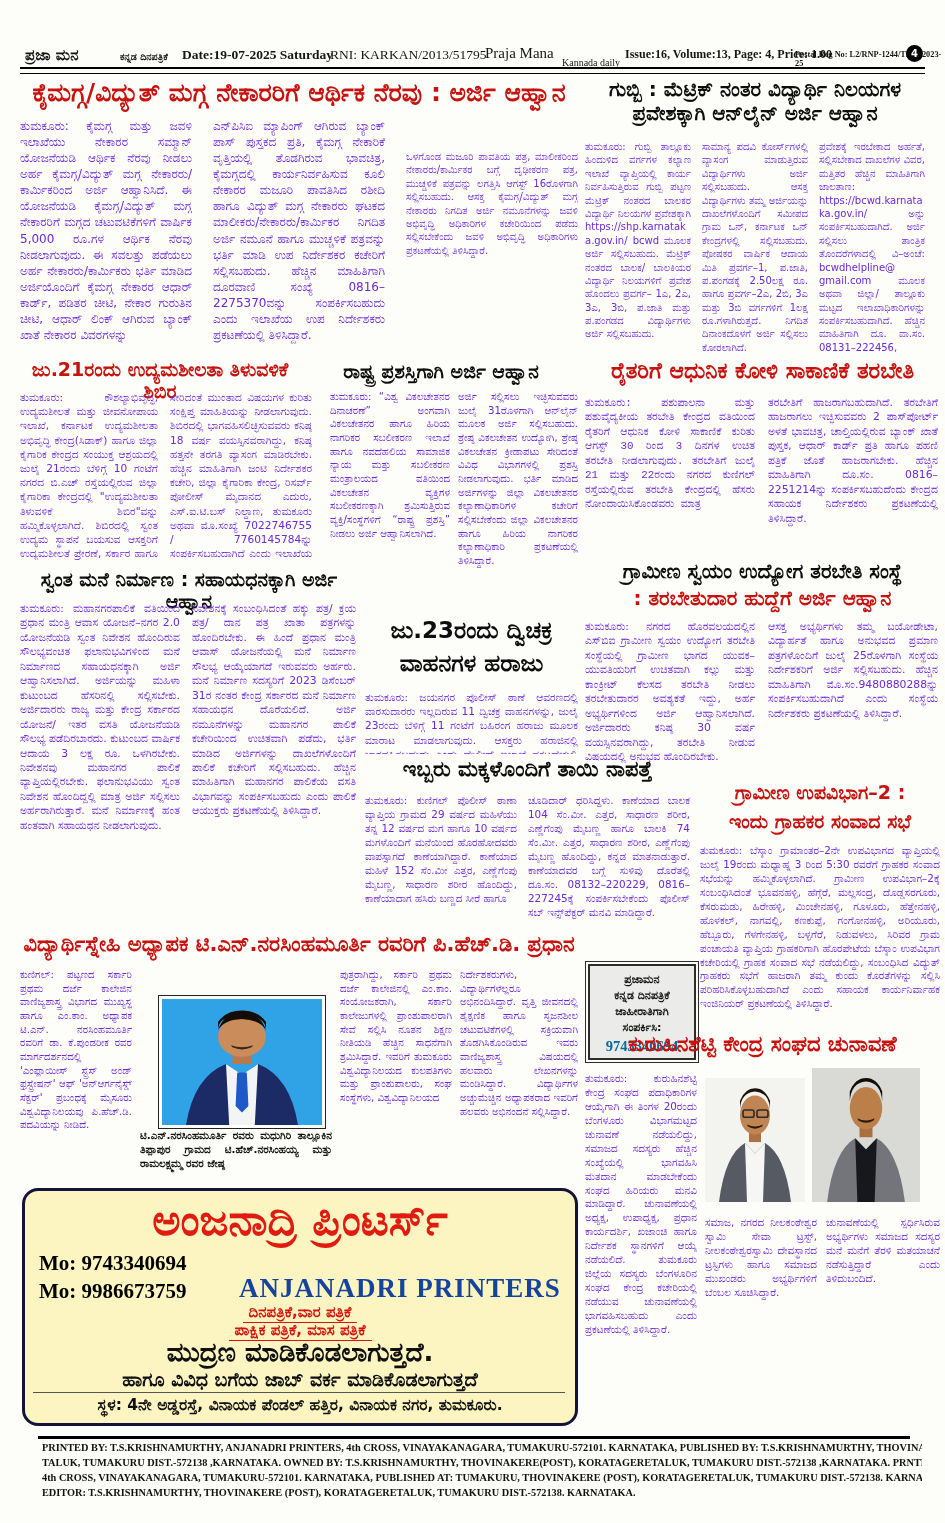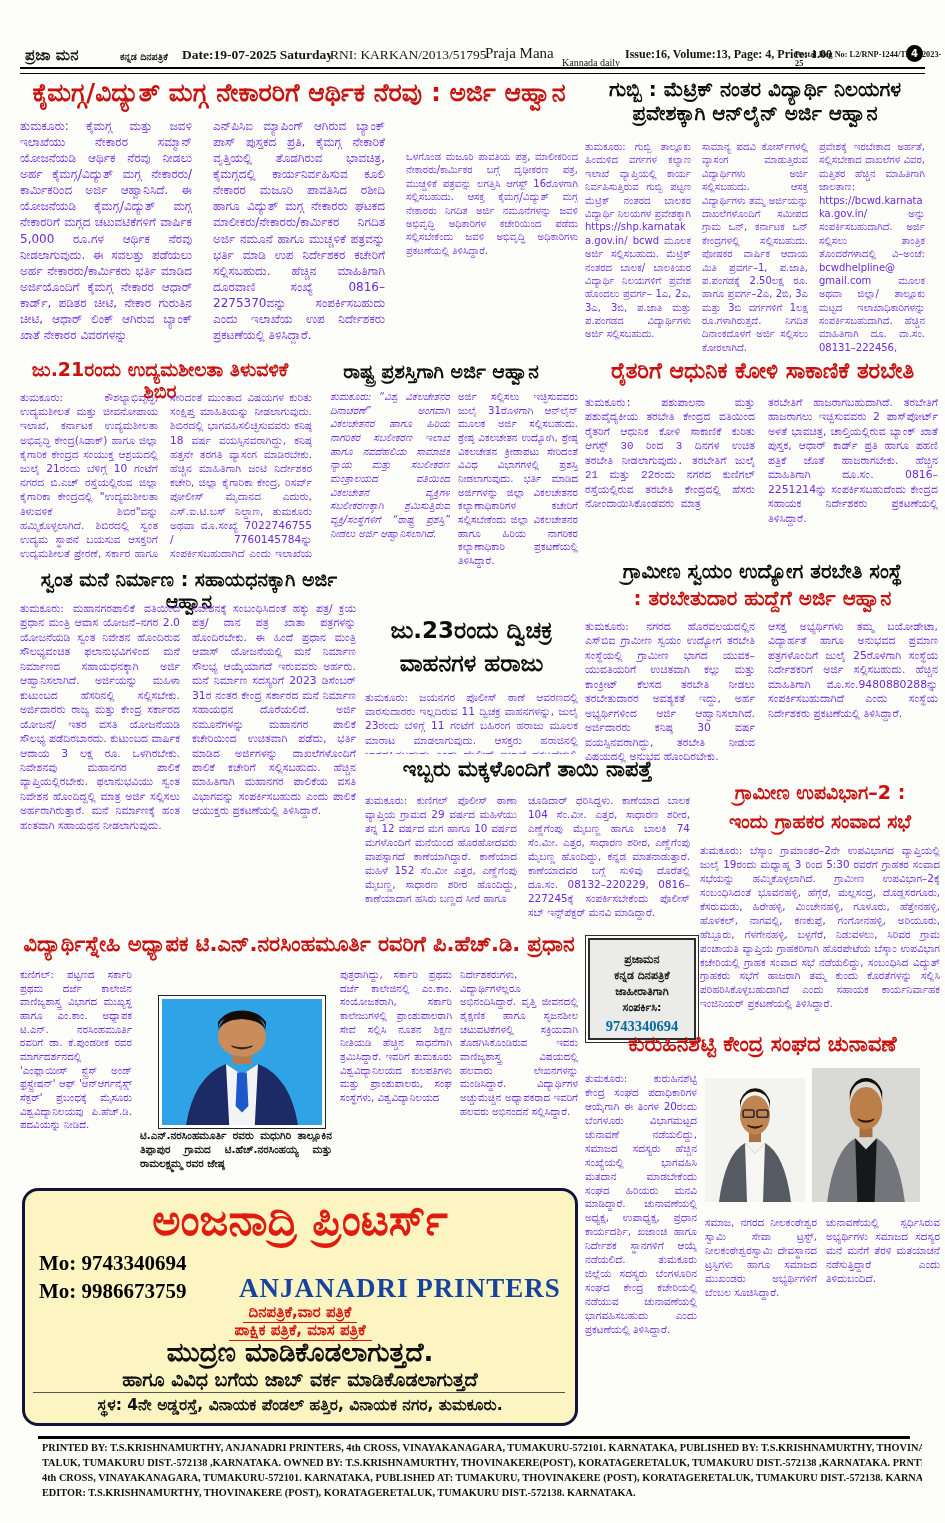--- a/index.html
+++ b/index.html
@@ -13,23 +13,23 @@
   .page-circle{position:absolute;left:906px;top:45px;width:17px;height:17px;border-radius:50%;
                background:#000;color:#fff;font-size:10px;font-weight:bold;text-align:center;line-height:17px;}
   
   .hl{position:absolute;font-weight:bold;text-align:center;line-height:1.18;letter-spacing:0px;}
   .hl-red{color:#c8120e;}
   .hl-black{color:#0d0d0d;}
   
   .col{position:absolute;text-align:justify;line-height:1.34;color:#6d28d9;overflow:hidden;
        word-break:break-word;}
   
-  .contact-box{position:absolute;left:588px;top:938px;width:104px;height:86px;background:#ebebe9;
+  .contact-box{position:absolute;left:588px;top:964px;width:104px;height:86px;background:#ebebe9;
                border:2px solid #2c2c2c;outline:1px solid #2c2c2c;outline-offset:2px;
-               text-align:center;padding-top:12px;}
+               text-align:center;padding-top:6px;}
   .contact-box .l{font-size:11px;font-weight:bold;line-height:1.45;color:#111;}
   .contact-box .ph{font-size:14.5px;font-weight:bold;margin-top:2px;color:#0369a1;font-family:"Liberation Serif",serif;}
   
   .photo{position:absolute;border:1.5px solid #222;background:#fff;padding:3px;}
   .photo svg{display:block;width:100%;height:100%;}
   .caption{position:absolute;text-align:justify;font-weight:bold;line-height:1.35;color:#111;}
   
   .printer-ad{position:absolute;left:22px;top:1188px;width:550px;height:232px;background:#fcf5c2;
               border:3.5px solid #14143a;border-radius:16px;}
   .pa-title{position:absolute;left:0;top:4px;width:100%;text-align:center;font-size:43px;font-weight:bold;color:#e01c10;}
@@ -74,21 +74,21 @@
   </div>
   <div class="col" style="left:585px;top:140px;width:106px;height:212px;font-size:10px;">ತುಮಕೂರು: ಗುಬ್ಬಿ ತಾಲ್ಲೂಕು ಹಿಂದುಳಿದ ವರ್ಗಗಳ ಕಲ್ಯಾಣ ಇಲಾಖೆ ವ್ಯಾಪ್ತಿಯಲ್ಲಿ ಕಾರ್ಯ ನಿರ್ವಹಿಸುತ್ತಿರುವ ಗುಬ್ಬಿ ಪಟ್ಟಣ ಮೆಟ್ರಿಕ್ ನಂತರದ ಬಾಲಕರ ವಿದ್ಯಾರ್ಥಿ ನಿಲಯಗಳ ಪ್ರವೇಶಕ್ಕಾಗಿ https://shp.karnataka.gov.in/ bcwd ಮೂಲಕ ಅರ್ಜಿ ಸಲ್ಲಿಸಬಹುದು. ಮೆಟ್ರಿಕ್ ನಂತರದ ಬಾಲಕ/ ಬಾಲಕಿಯರ ವಿದ್ಯಾರ್ಥಿ ನಿಲಯಗಳಿಗೆ ಪ್ರವೇಶ ಹೊಂದಲು ಪ್ರವರ್ಗ– 1ಎ, 2ಎ, 3ಎ, 3ಬಿ, ಪ.ಜಾತಿ ಮತ್ತು ಪ.ಪಂಗಡದ ವಿದ್ಯಾರ್ಥಿಗಳು ಅರ್ಜಿ ಸಲ್ಲಿಸಬಹುದು.</div>
   <div class="col" style="left:702px;top:140px;width:106px;height:212px;font-size:10px;">ಸಾಮಾನ್ಯ ಪದವಿ ಕೋರ್ಸ್‌ಗಳಲ್ಲಿ ವ್ಯಾಸಂಗ ಮಾಡುತ್ತಿರುವ ವಿದ್ಯಾರ್ಥಿಗಳು ಅರ್ಜಿ ಸಲ್ಲಿಸಬಹುದು. ಆಸಕ್ತ ವಿದ್ಯಾರ್ಥಿಗಳು ತಮ್ಮ ಅರ್ಜಿಯನ್ನು ದಾಖಲೆಗಳೊಂದಿಗೆ ಸಮೀಪದ ಗ್ರಾಮ ಒನ್, ಕರ್ನಾಟಕ ಒನ್ ಕೇಂದ್ರಗಳಲ್ಲಿ ಸಲ್ಲಿಸಬಹುದು. ಪೋಷಕರ ವಾರ್ಷಿಕ ಆದಾಯ ಮಿತಿ ಪ್ರವರ್ಗ–1, ಪ.ಜಾತಿ, ಪ.ಪಂಗಡಕ್ಕೆ 2.50ಲಕ್ಷ ರೂ. ಹಾಗೂ ಪ್ರವರ್ಗ–2ಎ, 2ಬಿ, 3ಎ ಮತ್ತು 3ಬಿ ವರ್ಗಗಳಿಗೆ 1ಲಕ್ಷ ರೂ.ಗಳಾಗಿರುತ್ತದೆ. ನಿಗದಿತ ದಿನಾಂಕದೊಳಗೆ ಅರ್ಜಿ ಸಲ್ಲಿಸಲು ಕೋರಲಾಗಿದೆ.</div>
   <div class="col" style="left:819px;top:140px;width:106px;height:212px;font-size:10px;">ಪ್ರವೇಶಕ್ಕೆ ಇರಬೇಕಾದ ಅರ್ಹತೆ, ಸಲ್ಲಿಸಬೇಕಾದ ದಾಖಲೆಗಳ ವಿವರ, ಮತ್ತಿತರ ಹೆಚ್ಚಿನ ಮಾಹಿತಿಗಾಗಿ ಜಾಲತಾಣ: https://bcwd.karnataka.gov.in/ ಅನ್ನು ಸಂಪರ್ಕಿಸಬಹುದಾಗಿದೆ. ಅರ್ಜಿ ಸಲ್ಲಿಸಲು ತಾಂತ್ರಿಕ ತೊಂದರೆಗಳಾದಲ್ಲಿ ವಿ–ಅಂಚೆ: bcwdhelpline@ gmail.com ಮೂಲಕ ಅಥವಾ ಜಿಲ್ಲಾ/ ತಾಲ್ಲೂಕು ಮಟ್ಟದ ಇಲಾಖಾಧಿಕಾರಿಗಳನ್ನು ಸಂಪರ್ಕಿಸಬಹುದಾಗಿದೆ. ಹೆಚ್ಚಿನ ಮಾಹಿತಿಗಾಗಿ ದೂ. ವಾ.ಸಂ. 08131–222456, ಸಹಾಯವಾಣಿ ಸಂಖ್ಯೆ: 8050770004 / 8050770005ನ್ನು ಸಂಪರ್ಕಿಸಬಹುದಾಗಿದೆ ಎಂದು ಅವರು ತಿಳಿಸಿದ್ದಾರೆ.</div>
 
   <div class="hl hl-red" style="left:20px;top:358px;width:280px;font-size:19px;">ಜು.21ರಂದು ಉದ್ಯಮಶೀಲತಾ ತಿಳುವಳಿಕೆ ಶಿಬಿರ</div>
   <div class="col" style="left:20px;top:390px;width:138px;height:170px;font-size:10.6px;">ತುಮಕೂರು: ಕೌಶಲ್ಯಾಭಿವೃದ್ಧಿ, ಉದ್ಯಮಶೀಲತೆ ಮತ್ತು ಜೀವನೋಪಾಯ ಇಲಾಖೆ, ಕರ್ನಾಟಕ ಉದ್ಯಮಶೀಲತಾ ಅಭಿವೃದ್ಧಿ ಕೇಂದ್ರ(ಸಿಡಾಕ್) ಹಾಗೂ ಜಿಲ್ಲಾ ಕೈಗಾರಿಕ ಕೇಂದ್ರದ ಸಂಯುಕ್ತ ಆಶ್ರಯದಲ್ಲಿ ಜುಲೈ 21ರಂದು ಬೆಳಿಗ್ಗೆ 10 ಗಂಟೆಗೆ ನಗರದ ಬಿ.ಎಚ್ ರಸ್ತೆಯಲ್ಲಿರುವ ಜಿಲ್ಲಾ ಕೈಗಾರಿಕಾ ಕೇಂದ್ರದಲ್ಲಿ "ಉದ್ಯಮಶೀಲತಾ ತಿಳುವಳಿಕೆ ಶಿಬಿರ"ವನ್ನು ಹಮ್ಮಿಕೊಳ್ಳಲಾಗಿದೆ. ಶಿಬಿರದಲ್ಲಿ ಸ್ವಂತ ಉದ್ಯಮ ಸ್ಥಾಪನೆ ಬಯಸುವ ಆಸಕ್ತರಿಗೆ ಉದ್ಯಮಶೀಲತೆ ಪ್ರೇರಣೆ, ಸರ್ಕಾರ ಹಾಗೂ ಹಣಕಾಸು ಸಂಸ್ಥೆಗಳಿಂದ ದೊರೆಯುವ ನೆರವು/ಪ್ರೋತ್ಸಾಹ, ಯೋಜನೆಗಳ ಆಯ್ಕೆ</div>
   <div class="col" style="left:170px;top:390px;width:142px;height:170px;font-size:10.6px;">ಸೇರಿದಂತೆ ಮುಂತಾದ ವಿಷಯಗಳ ಕುರಿತು ಸಂಕ್ಷಿಪ್ತ ಮಾಹಿತಿಯನ್ನು ನೀಡಲಾಗುವುದು. ಶಿಬಿರದಲ್ಲಿ ಭಾಗವಹಿಸಲಿಚ್ಛಿಸುವವರು ಕನಿಷ್ಠ 18 ವರ್ಷ ವಯಸ್ಸಿನವರಾಗಿದ್ದು, ಕನಿಷ್ಠ ಹತ್ತನೇ ತರಗತಿ ವ್ಯಾಸಂಗ ಮಾಡಿರಬೇಕು. ಹೆಚ್ಚಿನ ಮಾಹಿತಿಗಾಗಿ ಜಂಟಿ ನಿರ್ದೇಶಕರ ಕಚೇರಿ, ಜಿಲ್ಲಾ ಕೈಗಾರಿಕಾ ಕೇಂದ್ರ, ರಿಸರ್ವ್ ಪೋಲೀಸ್ ಮೈದಾನದ ಎದುರು, ಎಸ್.ಐ.ಟಿ.ಬಸ್ ನಿಲ್ದಾಣ, ತುಮಕೂರು ಅಥವಾ ಮೊ.ಸಂಖ್ಯೆ 7022746755 / 7760145784ನ್ನು ಸಂಪರ್ಕಿಸಬಹುದಾಗಿದೆ ಎಂದು ಇಲಾಖೆಯ ಜಂಟಿ ನಿರ್ದೇಶಕರು ಪ್ರಕಟಣೆಯಲ್ಲಿ ತಿಳಿಸಿದ್ದಾರೆ.</div>
 
   <div class="hl hl-black" style="left:302px;top:360px;width:278px;font-size:19px;">ರಾಷ್ಟ್ರ ಪ್ರಶಸ್ತಿಗಾಗಿ ಅರ್ಜಿ ಆಹ್ವಾನ</div>
-  <div class="col" style="left:330px;top:390px;width:120px;height:216px;font-size:10.2px;font-style:italic;">ತುಮಕೂರು: “ವಿಶ್ವ ವಿಕಲಚೇತನರ ದಿನಾಚರಣೆ” ಅಂಗವಾಗಿ ವಿಕಲಚೇತನರ ಹಾಗೂ ಹಿರಿಯ ನಾಗರಿಕರ ಸಬಲೀಕರಣ ಇಲಾಖೆ ಹಾಗೂ ನವದೆಹಲಿಯ ಸಾಮಾಜಿಕ ನ್ಯಾಯ ಮತ್ತು ಸಬಲೀಕರಣ ಮಂತ್ರಾಲಯದ ವತಿಯಿಂದ ವಿಕಲಚೇತನ ವ್ಯಕ್ತಿಗಳ ಸಬಲೀಕರಣಕ್ಕಾಗಿ ಶ್ರಮಿಸುತ್ತಿರುವ ವ್ಯಕ್ತಿ/ಸಂಸ್ಥೆಗಳಿಗೆ “ರಾಷ್ಟ್ರ ಪ್ರಶಸ್ತಿ” ನೀಡಲು ಅರ್ಜಿ ಆಹ್ವಾನಿಸಲಾಗಿದೆ.</div>
+  <div class="col" style="left:330px;top:390px;width:120px;height:216px;font-size:10.2px;">ತುಮಕೂರು: “ವಿಶ್ವ ವಿಕಲಚೇತನರ ದಿನಾಚರಣೆ” ಅಂಗವಾಗಿ ವಿಕಲಚೇತನರ ಹಾಗೂ ಹಿರಿಯ ನಾಗರಿಕರ ಸಬಲೀಕರಣ ಇಲಾಖೆ ಹಾಗೂ ನವದೆಹಲಿಯ ಸಾಮಾಜಿಕ ನ್ಯಾಯ ಮತ್ತು ಸಬಲೀಕರಣ ಮಂತ್ರಾಲಯದ ವತಿಯಿಂದ ವಿಕಲಚೇತನ ವ್ಯಕ್ತಿಗಳ ಸಬಲೀಕರಣಕ್ಕಾಗಿ ಶ್ರಮಿಸುತ್ತಿರುವ ವ್ಯಕ್ತಿ/ಸಂಸ್ಥೆಗಳಿಗೆ “ರಾಷ್ಟ್ರ ಪ್ರಶಸ್ತಿ” ನೀಡಲು ಅರ್ಜಿ ಆಹ್ವಾನಿಸಲಾಗಿದೆ.</div>
   <div class="col" style="left:458px;top:390px;width:120px;height:216px;font-size:10.2px;">ಅರ್ಜಿ ಸಲ್ಲಿಸಲು ಇಚ್ಛಿಸುವವರು ಜುಲೈ 31ರೊಳಗಾಗಿ ಆನ್‌ಲೈನ್ ಮೂಲಕ ಅರ್ಜಿ ಸಲ್ಲಿಸಬಹುದು. ಶ್ರೇಷ್ಠ ವಿಕಲಚೇತನ ಉದ್ಯೋಗಿ, ಶ್ರೇಷ್ಠ ವಿಕಲಚೇತನ ಕ್ರೀಡಾಪಟು ಸೇರಿದಂತೆ ವಿವಿಧ ವಿಭಾಗಗಳಲ್ಲಿ ಪ್ರಶಸ್ತಿ ನೀಡಲಾಗುವುದು. ಭರ್ತಿ ಮಾಡಿದ ಅರ್ಜಿಗಳನ್ನು ಜಿಲ್ಲಾ ವಿಕಲಚೇತನರ ಕಲ್ಯಾಣಾಧಿಕಾರಿಗಳ ಕಚೇರಿಗೆ ಸಲ್ಲಿಸಬೇಕೆಂದು ಜಿಲ್ಲಾ ವಿಕಲಚೇತನರ ಹಾಗೂ ಹಿರಿಯ ನಾಗರಿಕರ ಕಲ್ಯಾಣಾಧಿಕಾರಿ ಪ್ರಕಟಣೆಯಲ್ಲಿ ತಿಳಿಸಿದ್ದಾರೆ.</div>
 
   <div class="hl hl-red" style="left:585px;top:358px;width:355px;font-size:22px;">ರೈತರಿಗೆ ಆಧುನಿಕ ಕೋಳಿ ಸಾಕಾಣಿಕೆ ತರಬೇತಿ</div>
   <div class="col" style="left:585px;top:396px;width:170px;height:158px;font-size:10.8px;font-family:Liberation Mono, monospace;">ತುಮಕೂರು: ಪಶುಪಾಲನಾ ಮತ್ತು ಪಶುವೈದ್ಯಕೀಯ ತರಬೇತಿ ಕೇಂದ್ರದ ವತಿಯಿಂದ ರೈತರಿಗೆ ಆಧುನಿಕ ಕೋಳಿ ಸಾಕಾಣಿಕೆ ಕುರಿತು ಆಗಸ್ಟ್ 30 ರಿಂದ 3 ದಿನಗಳ ಉಚಿತ ತರಬೇತಿ ನೀಡಲಾಗುವುದು. ತರಬೇತಿಗೆ ಜುಲೈ 21 ಮತ್ತು 22ರಂದು ನಗರದ ಕುಣಿಗಲ್ ರಸ್ತೆಯಲ್ಲಿರುವ ತರಬೇತಿ ಕೇಂದ್ರದಲ್ಲಿ ಹೆಸರು ನೋಂದಾಯಿಸಿಕೊಂಡವರು ಮಾತ್ರ</div>
   <div class="col" style="left:768px;top:396px;width:170px;height:158px;font-size:10.8px;">ತರಬೇತಿಗೆ ಹಾಜರಾಗಬಹುದಾಗಿದೆ. ತರಬೇತಿಗೆ ಹಾಜರಾಗಲು ಇಚ್ಛಿಸುವವರು 2 ಪಾಸ್‌ಪೋರ್ಟ್ ಅಳತೆ ಭಾವಚಿತ್ರ, ಚಾಲ್ತಿಯಲ್ಲಿರುವ ಬ್ಯಾಂಕ್ ಖಾತೆ ಪುಸ್ತಕ, ಆಧಾರ್ ಕಾರ್ಡ್ ಪ್ರತಿ ಹಾಗೂ ಪಹಣಿ ಪತ್ರಿಕೆ ಜೊತೆ ಹಾಜರಾಗಬೇಕು. ಹೆಚ್ಚಿನ ಮಾಹಿತಿಗಾಗಿ ದೂ.ಸಂ. 0816–2251214ನ್ನು ಸಂಪರ್ಕಿಸಬಹುದೆಂದು ಕೇಂದ್ರದ ಸಹಾಯಕ ನಿರ್ದೇಶಕರು ಪ್ರಕಟಣೆಯಲ್ಲಿ ತಿಳಿಸಿದ್ದಾರೆ.</div>
 
   <div class="hl hl-black" style="left:20px;top:568px;width:338px;font-size:19px;">ಸ್ವಂತ ಮನೆ ನಿರ್ಮಾಣ : ಸಹಾಯಧನಕ್ಕಾಗಿ ಅರ್ಜಿ ಆಹ್ವಾನ</div>
   <div class="col" style="left:20px;top:602px;width:160px;height:326px;font-size:10.8px;">ತುಮಕೂರು: ಮಹಾನಗರಪಾಲಿಕೆ ವತಿಯಿಂದ ಪ್ರಧಾನ ಮಂತ್ರಿ ಆವಾಸ ಯೋಜನೆ–ನಗರ 2.0 ಯೋಜನೆಯಡಿ ಸ್ವಂತ ನಿವೇಶನ ಹೊಂದಿರುವ ಸೌಲಭ್ಯವಂಚಿತ ಫಲಾನುಭವಿಗಳಿಂದ ಮನೆ ನಿರ್ಮಾಣದ ಸಹಾಯಧನಕ್ಕಾಗಿ ಅರ್ಜಿ ಆಹ್ವಾನಿಸಲಾಗಿದೆ. ಅರ್ಜಿಯನ್ನು ಮಹಿಳಾ ಕುಟುಂಬದ ಹೆಸರಿನಲ್ಲಿ ಸಲ್ಲಿಸಬೇಕು. ಅರ್ಜಿದಾರರು ರಾಜ್ಯ ಮತ್ತು ಕೇಂದ್ರ ಸರ್ಕಾರದ ಯೋಜನೆ/ ಇತರ ವಸತಿ ಯೋಜನೆಯಡಿ ಸೌಲಭ್ಯ ಪಡೆದಿರಬಾರದು. ಕುಟುಂಬದ ವಾರ್ಷಿಕ ಆದಾಯ 3 ಲಕ್ಷ ರೂ. ಒಳಗಿರಬೇಕು. ನಿವೇಶನವು ಮಹಾನಗರ ಪಾಲಿಕೆ ವ್ಯಾಪ್ತಿಯಲ್ಲಿರಬೇಕು. ಫಲಾನುಭವಿಯು ಸ್ವಂತ ನಿವೇಶನ ಹೊಂದಿದ್ದಲ್ಲಿ ಮಾತ್ರ ಅರ್ಜಿ ಸಲ್ಲಿಸಲು ಅರ್ಹರಾಗಿರುತ್ತಾರೆ. ಮನೆ ನಿರ್ಮಾಣಕ್ಕೆ ಹಂತ ಹಂತವಾಗಿ ಸಹಾಯಧನ ನೀಡಲಾಗುವುದು.</div>
   <div class="col" style="left:192px;top:602px;width:164px;height:326px;font-size:10.8px;">ನಿವೇಶನಕ್ಕೆ ಸಂಬಂಧಿಸಿದಂತೆ ಹಕ್ಕು ಪತ್ರ/ ಕ್ರಯ ಪತ್ರ/ ದಾನ ಪತ್ರ ಖಾತಾ ಪತ್ರಗಳನ್ನು ಹೊಂದಿರಬೇಕು. ಈ ಹಿಂದೆ ಪ್ರಧಾನ ಮಂತ್ರಿ ಆವಾಸ್ ಯೋಜನೆಯಲ್ಲಿ ಮನೆ ನಿರ್ಮಾಣ ಸೌಲಭ್ಯ ಆಯ್ಕೆಯಾಗದೆ ಇರುವವರು ಅರ್ಹರು. ಮನೆ ನಿರ್ಮಾಣ ಸದಸ್ಯರಿಗೆ 2023 ಡಿಸೆಂಬರ್ 31ರ ನಂತರ ಕೇಂದ್ರ ಸರ್ಕಾರದ ಮನೆ ನಿರ್ಮಾಣ ಸಹಾಯಧನ ದೊರೆಯಲಿದೆ. ಅರ್ಜಿ ನಮೂನೆಗಳನ್ನು ಮಹಾನಗರ ಪಾಲಿಕೆ ಕಚೇರಿಯಿಂದ ಉಚಿತವಾಗಿ ಪಡೆದು, ಭರ್ತಿ ಮಾಡಿದ ಅರ್ಜಿಗಳನ್ನು ದಾಖಲೆಗಳೊಂದಿಗೆ ಪಾಲಿಕೆ ಕಚೇರಿಗೆ ಸಲ್ಲಿಸಬಹುದು. ಹೆಚ್ಚಿನ ಮಾಹಿತಿಗಾಗಿ ಮಹಾನಗರ ಪಾಲಿಕೆಯ ವಸತಿ ವಿಭಾಗವನ್ನು ಸಂಪರ್ಕಿಸಬಹುದು ಎಂದು ಪಾಲಿಕೆ ಆಯುಕ್ತರು ಪ್ರಕಟಣೆಯಲ್ಲಿ ತಿಳಿಸಿದ್ದಾರೆ.</div>
 

